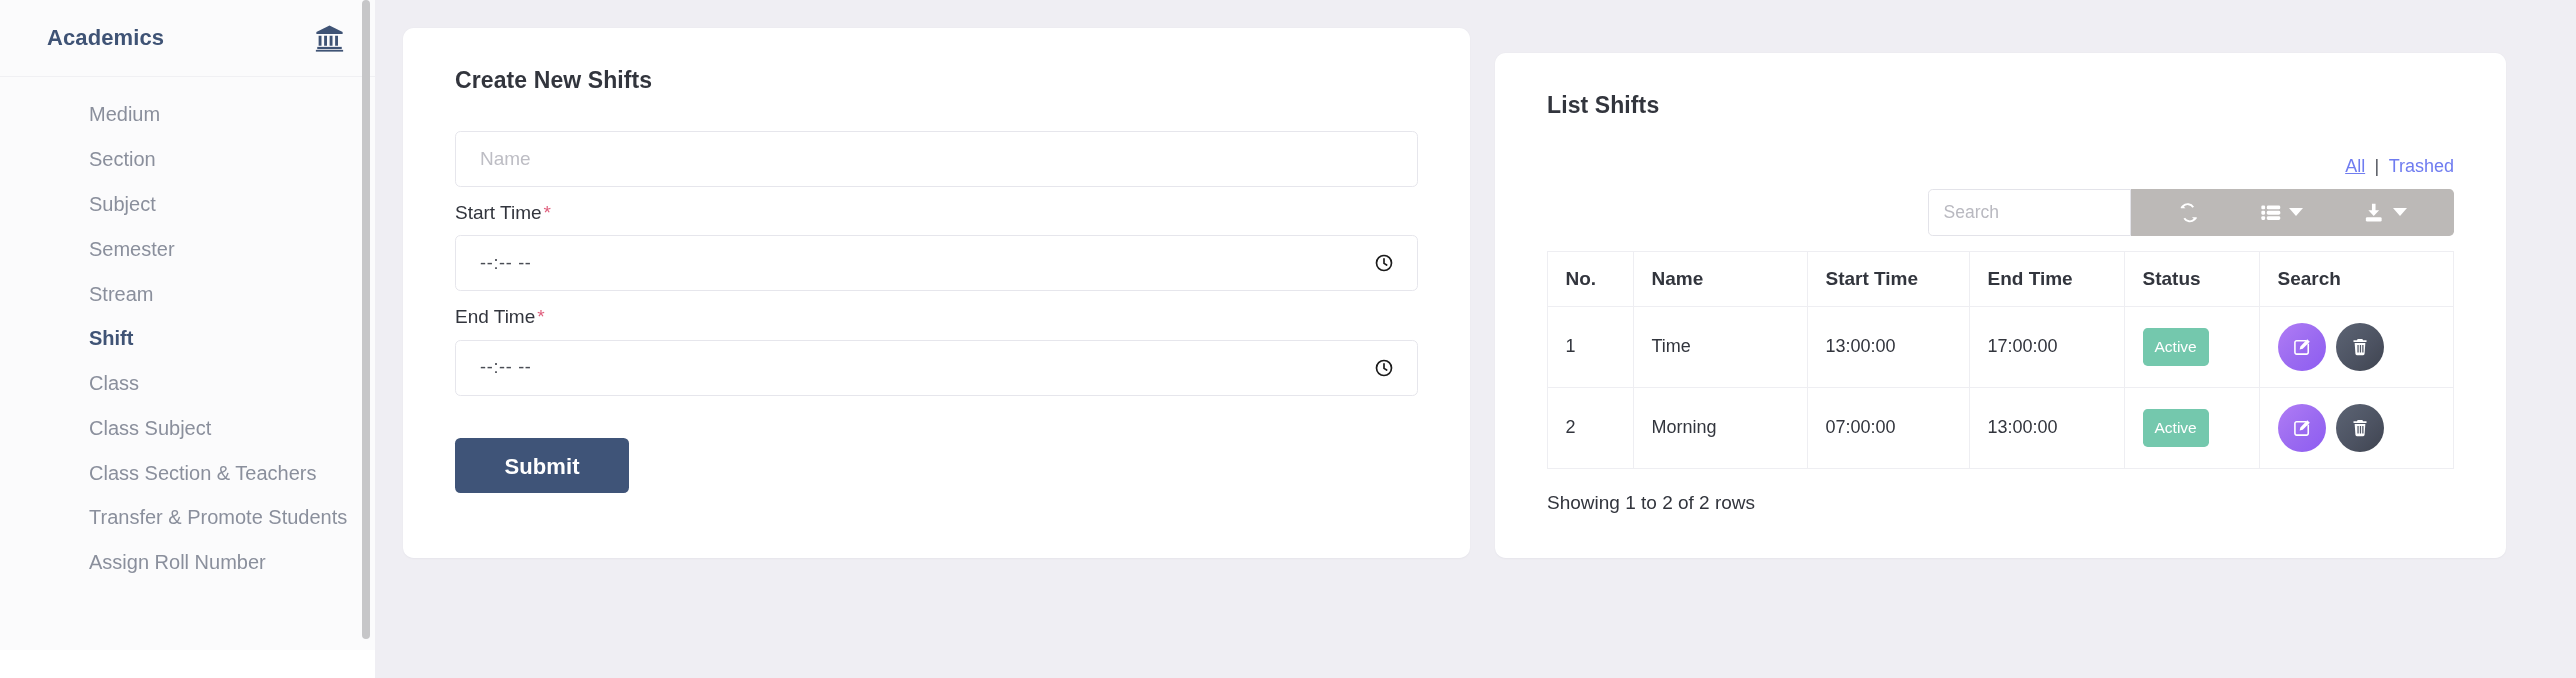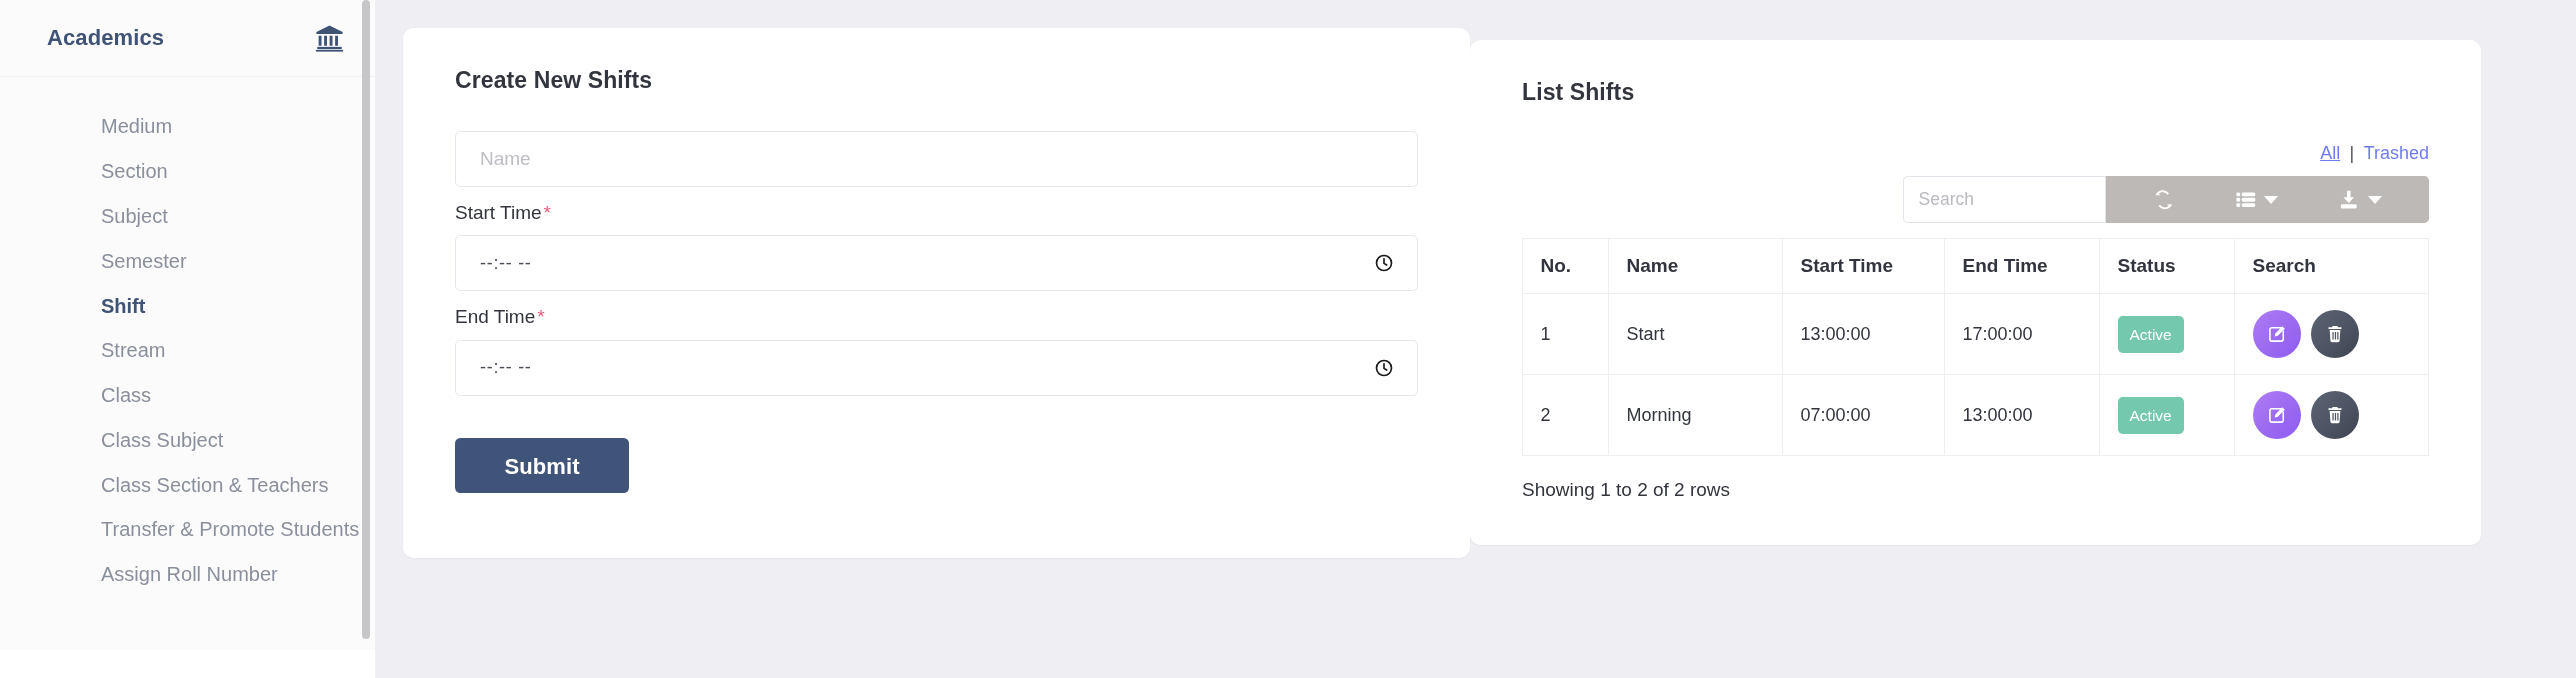--- a/index.html
+++ b/index.html
@@ -34,21 +34,21 @@
     border-bottom: 0.7px solid #f0f0f3;
   }
   .sidebar-title {
     font-size: 22px;
     font-weight: 700;
     color: #3f5375;
     letter-spacing: 0.1px;
     flex: 1;
   }
   .bank-icon { width: 31px; height: 30px; display: block; color: #3f5375; flex: 0 0 auto; }
-  .nav-list { padding: 15px 0 0 0; margin: 12px; list-style: none; }
+  .nav-list { padding: 15px 0 0 0; margin: 0; list-style: none; }
   .nav-item {
     display: block;
     padding: 11.4px 0 11.4px 89px;
     font-size: 20px;
     color: #8a8f9c;
     line-height: 1.1;
     cursor: pointer;
     white-space: nowrap;
   }
   .nav-item.active {
@@ -73,21 +73,22 @@
   
   .content {
     position: absolute;
     left: 375px; top: 0;
     width: 2201px; height: 678px;
     background: #efeef3;
     padding: 28px 0 0 0;
   }
   .cards-row {
     display: flex;
-    align-items: center;
+    align-items: flex-end;
+    gap: 25px;
     padding: 0 28px 0 28px;
   }
   .card {
     background: #ffffff;
     border-radius: 10.8px;
     box-shadow: 0 0.7px 2px rgba(20,20,40,.04);
   }
 
   
   .card-form {
@@ -304,22 +305,22 @@
           <rect x="2.2" y="19.1" width="19.6" height="1.8"></rect>
           <rect x="1.1" y="21.5" width="21.8" height="1.4"></rect>
         </svg>
       </span>
     </div>
     <ul class="nav-list">
       <li class="nav-item">Medium</li>
       <li class="nav-item">Section</li>
       <li class="nav-item">Subject</li>
       <li class="nav-item">Semester</li>
+      <li class="nav-item">Stream</li>
       <li class="nav-item active">Shift</li>
-      <li class="nav-item">Stream</li>
       <li class="nav-item">Class</li>
       <li class="nav-item">Class Subject</li>
       <li class="nav-item">Class Section &amp; Teachers</li>
       <li class="nav-item">Transfer &amp; Promote Students</li>
       <li class="nav-item">Assign Roll Number</li>
     </ul>
     <div class="sb-scroll-track">
       <div class="sb-scroll-thumb"></div>
     </div>
   </aside>
@@ -420,21 +421,21 @@
               <th class="col-name">Name</th>
               <th class="col-start">Start Time</th>
               <th class="col-end">End Time</th>
               <th class="col-status">Status</th>
               <th>Search</th>
             </tr>
           </thead>
           <tbody>
             <tr>
               <td>1</td>
-              <td>Start</td>
+              <td>Time</td>
               <td>13:00:00</td>
               <td>17:00:00</td>
               <td>
                 <span class="badge-active">Active</span>
               </td>
               <td>
                 <div class="action-cell">
                   <button class="act-btn act-edit">
                     <span>
                       <svg viewBox="0 0 24 24" fill="none" stroke="currentColor" stroke-width="1.9" stroke-linecap="round" stroke-linejoin="round">

